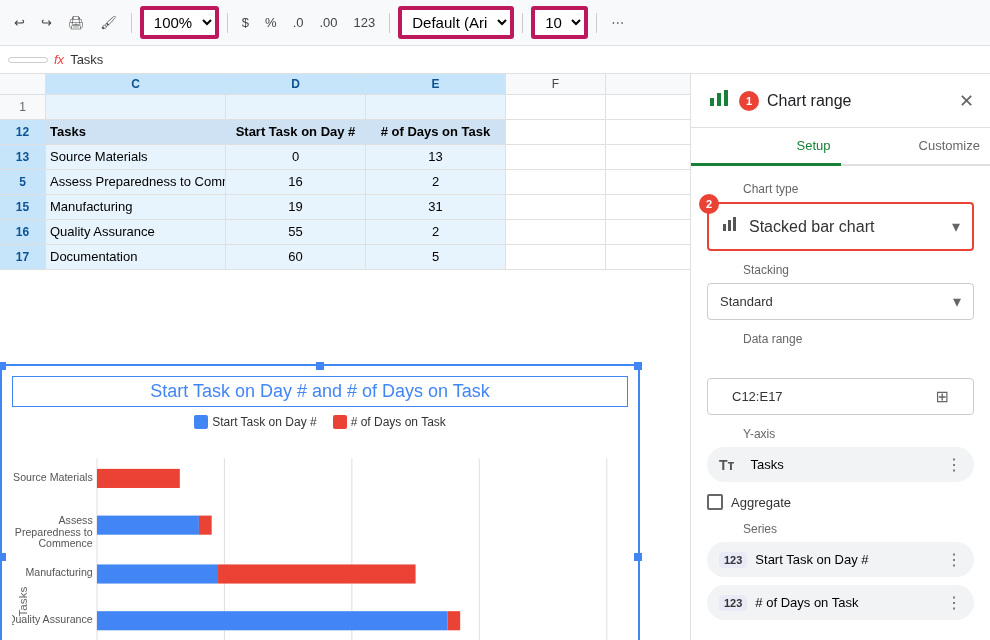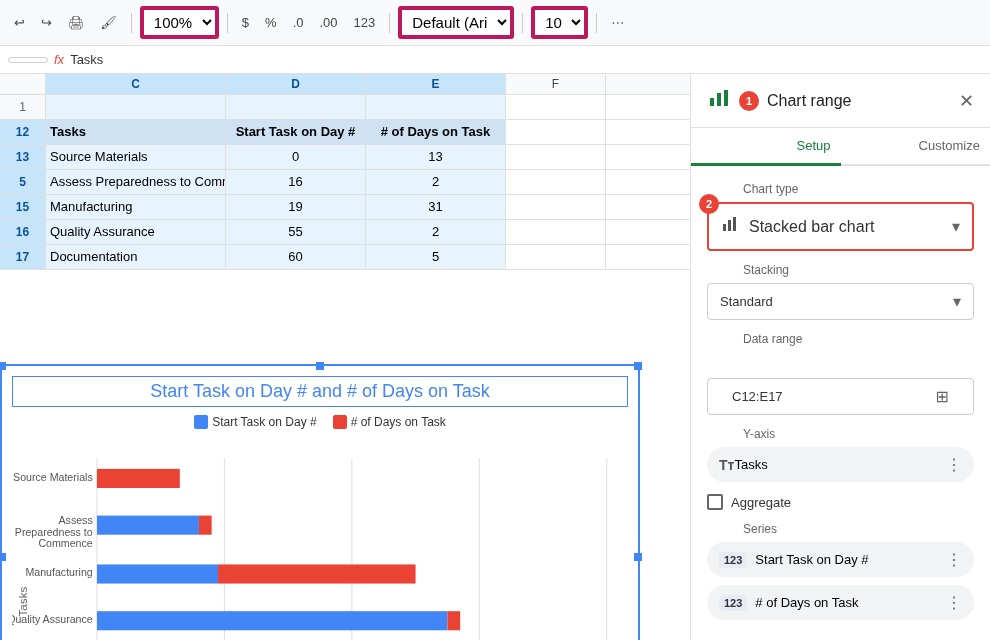--- a/index.html
+++ b/index.html
@@ -284,21 +284,21 @@
 
     
     .axis-item {
       background: #f1f3f4;
       border-radius: 20px;
       padding: 8px 12px;
       display: flex;
       align-items: center;
       justify-content: space-between;
     }
-    .axis-item-left { display: flex; align-items: flex-start; gap: 0; }
+    .axis-item-left { display: flex; align-items: flex-start; gap: 16px; }
     .tt-icon { font-size: 14px; color: #555; font-weight: bold; }
     .more-icon { color: #666; cursor: pointer; font-size: 16px; }
 
     
     .aggregate-row {
       display: flex;
       align-items: center;
       gap: 8px;
       font-size: 13px;
       color: #333;

